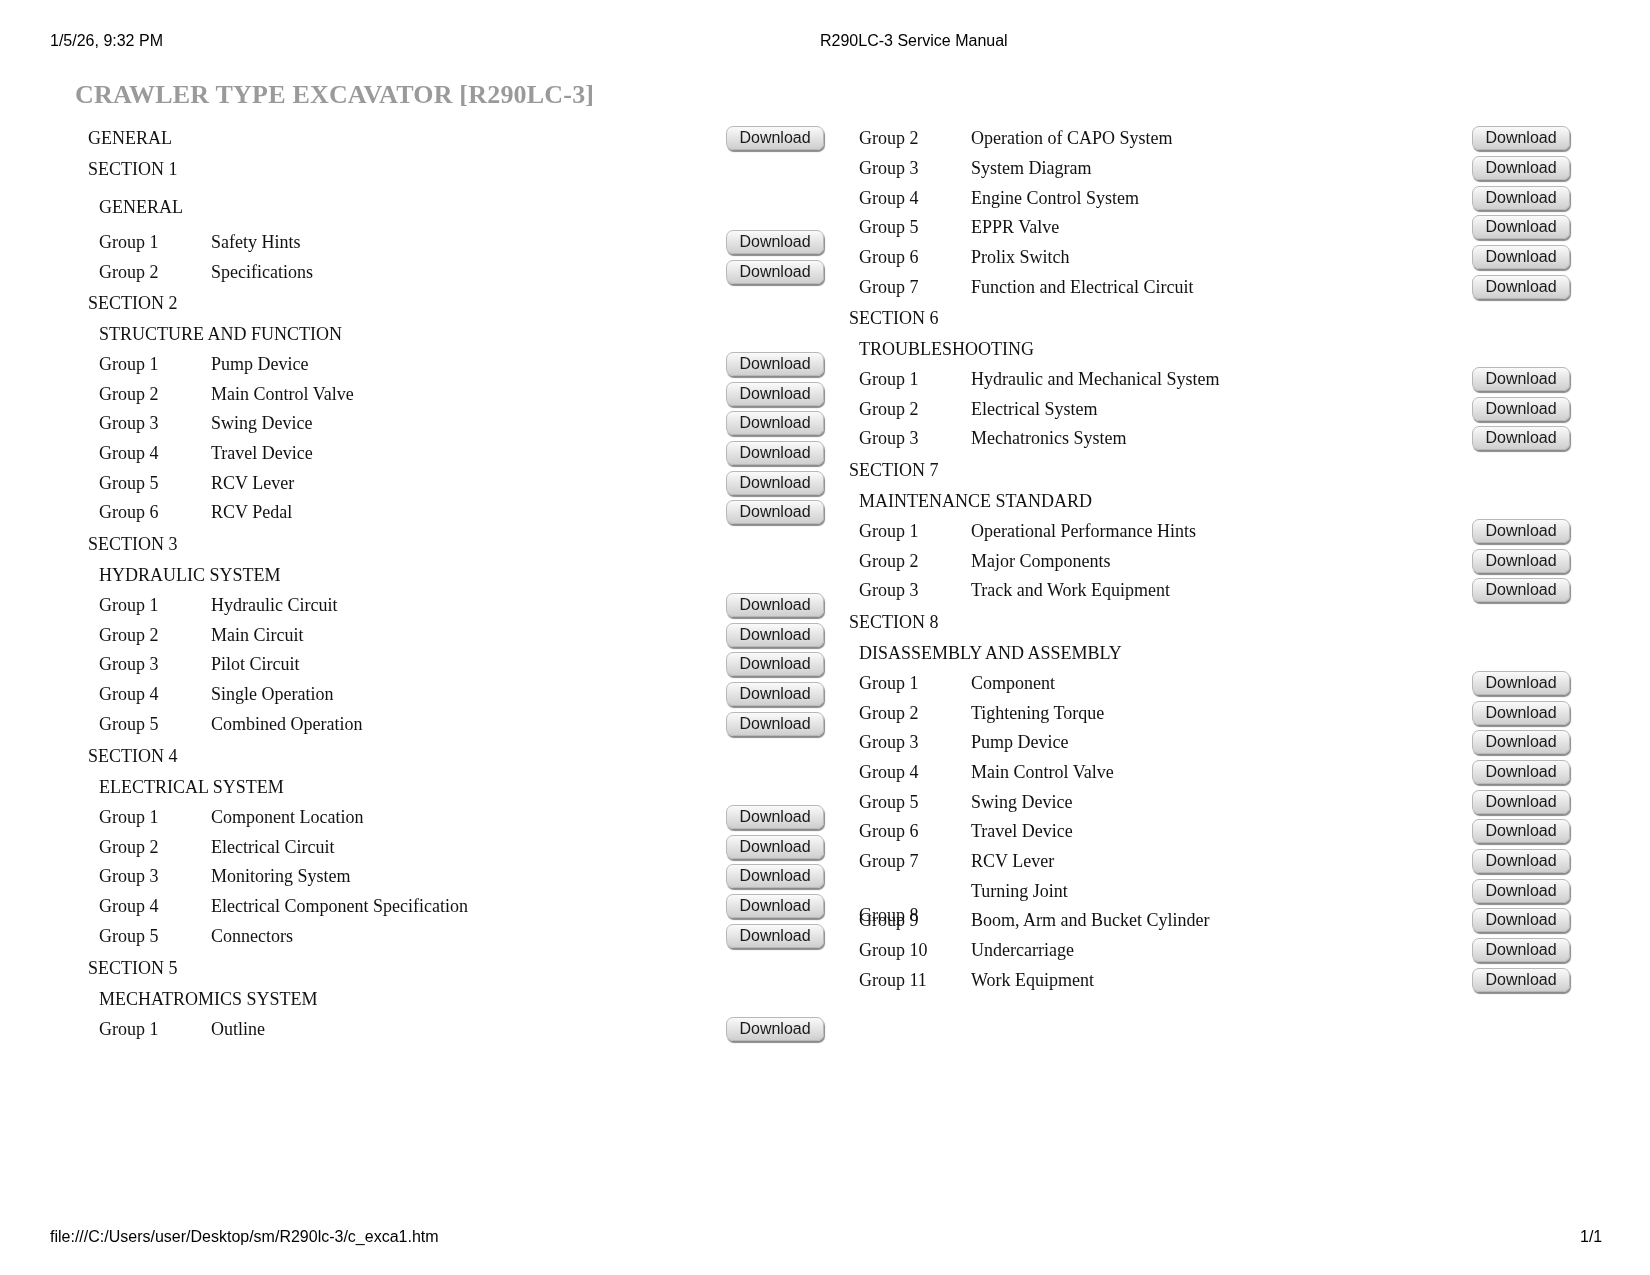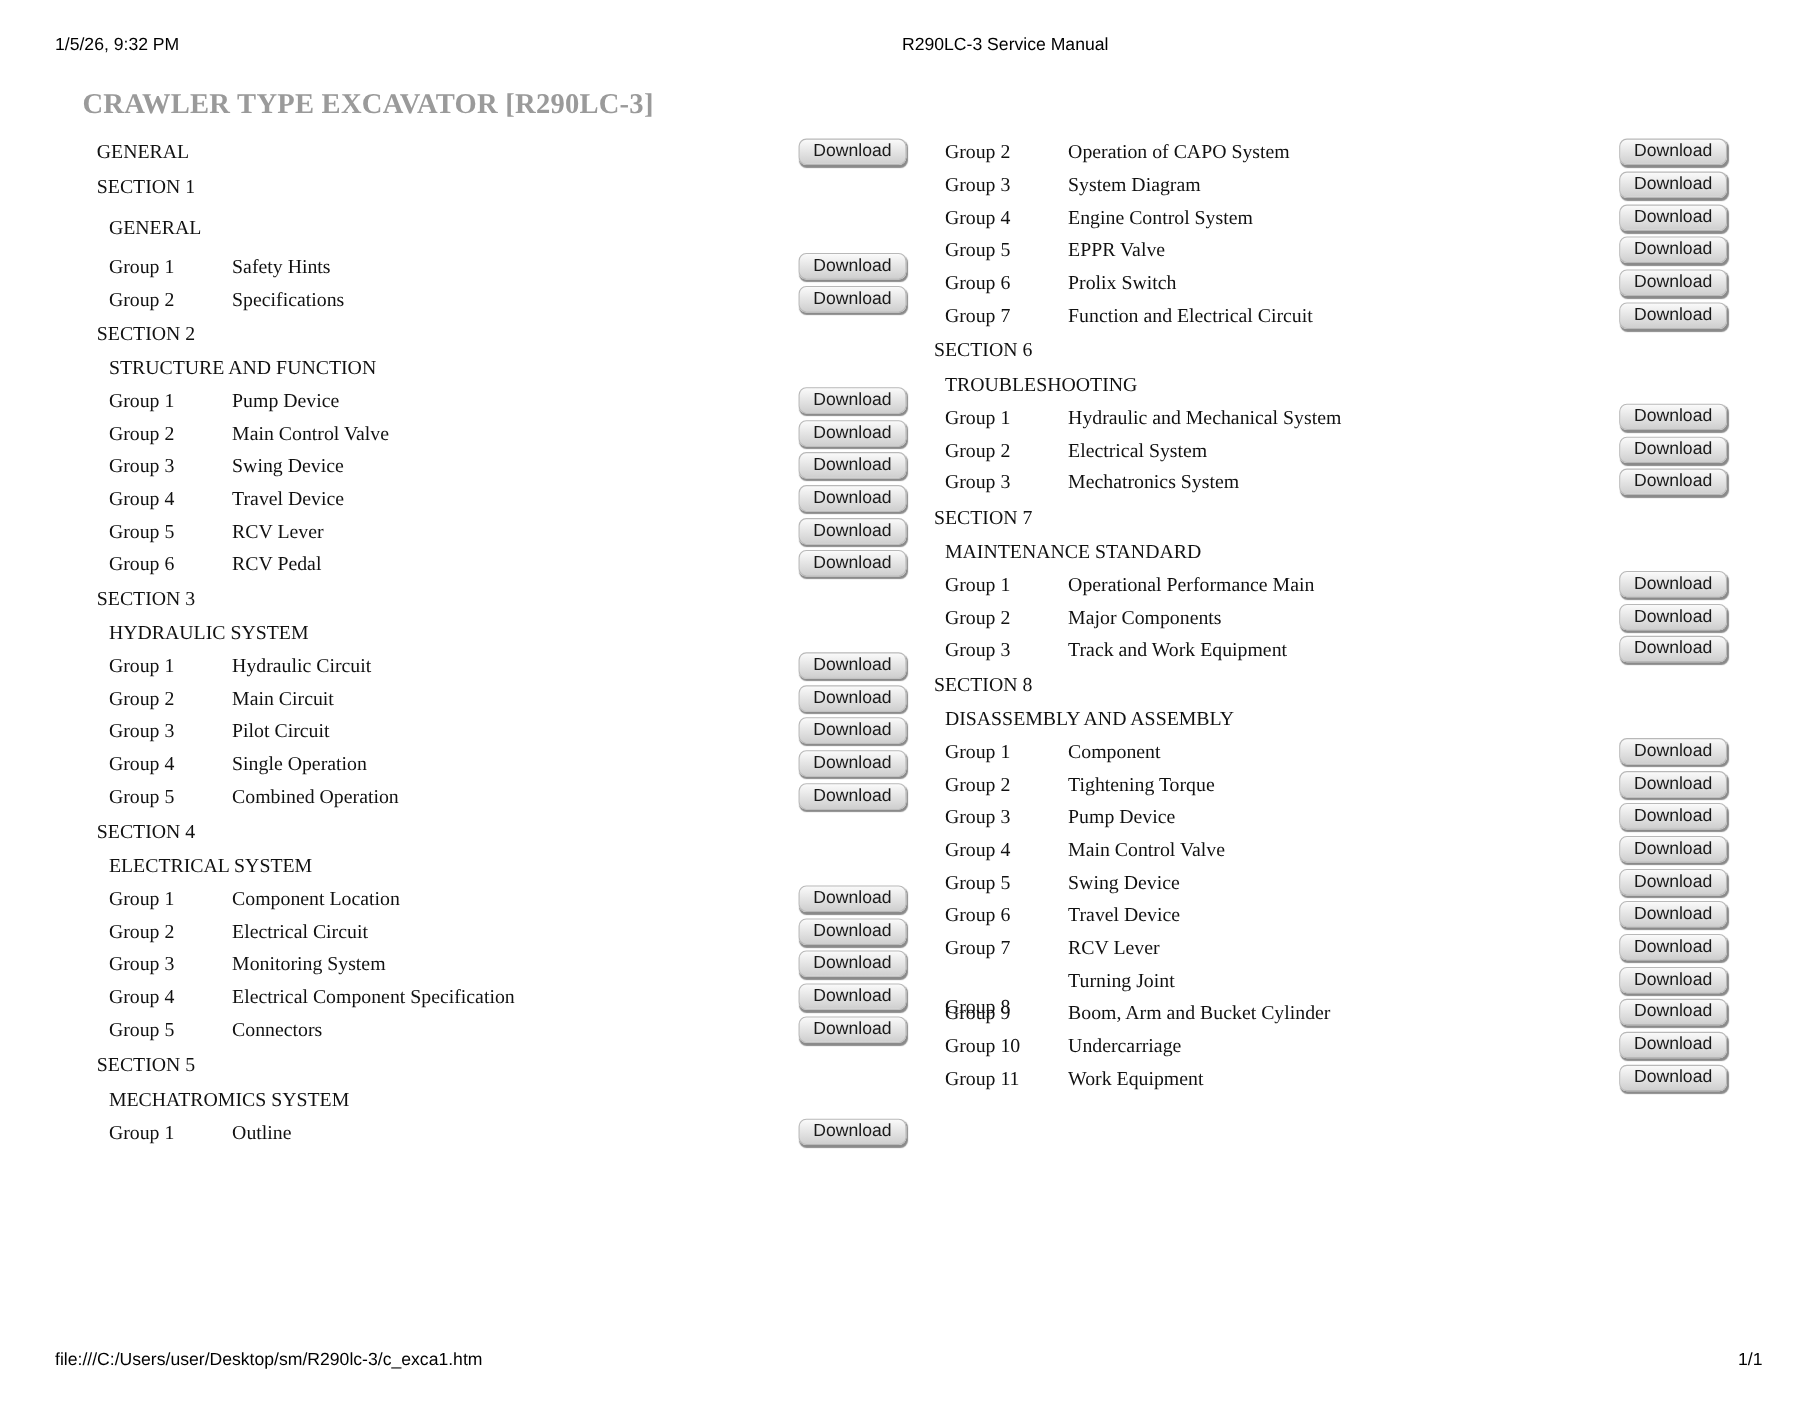--- a/index.html
+++ b/index.html
@@ -205,21 +205,21 @@
       <div class="btn" style="left: 1472px; top: 1px;">Download</div>
     </div>
     <div class="row" style="top: 457px; left: 0px; width: 1650px;">
       <span class="t" style="left: 849px;">SECTION 7</span>
     </div>
     <div class="row" style="top: 488px; left: 0px; width: 1650px;">
       <span class="t" style="left: 859px;">MAINTENANCE STANDARD</span>
     </div>
     <div class="row" style="top: 518px; left: 0px; width: 1650px;">
       <span class="t" style="left: 859px;">Group 1</span>
-      <span class="t" style="left: 971px;">Operational Performance Main</span>
+      <span class="t" style="left: 971px;">Operational Performance Hints</span>
       <div class="btn" style="left: 1472px; top: 1px;">Download</div>
     </div>
     <div class="row" style="top: 548px; left: 0px; width: 1650px;">
       <span class="t" style="left: 859px;">Group 2</span>
       <span class="t" style="left: 971px;">Major Components</span>
       <div class="btn" style="left: 1472px; top: 1px;">Download</div>
     </div>
     <div class="row" style="top: 577px; left: 0px; width: 1650px;">
       <span class="t" style="left: 859px;">Group 3</span>
       <span class="t" style="left: 971px;">Track and Work Equipment</span>

